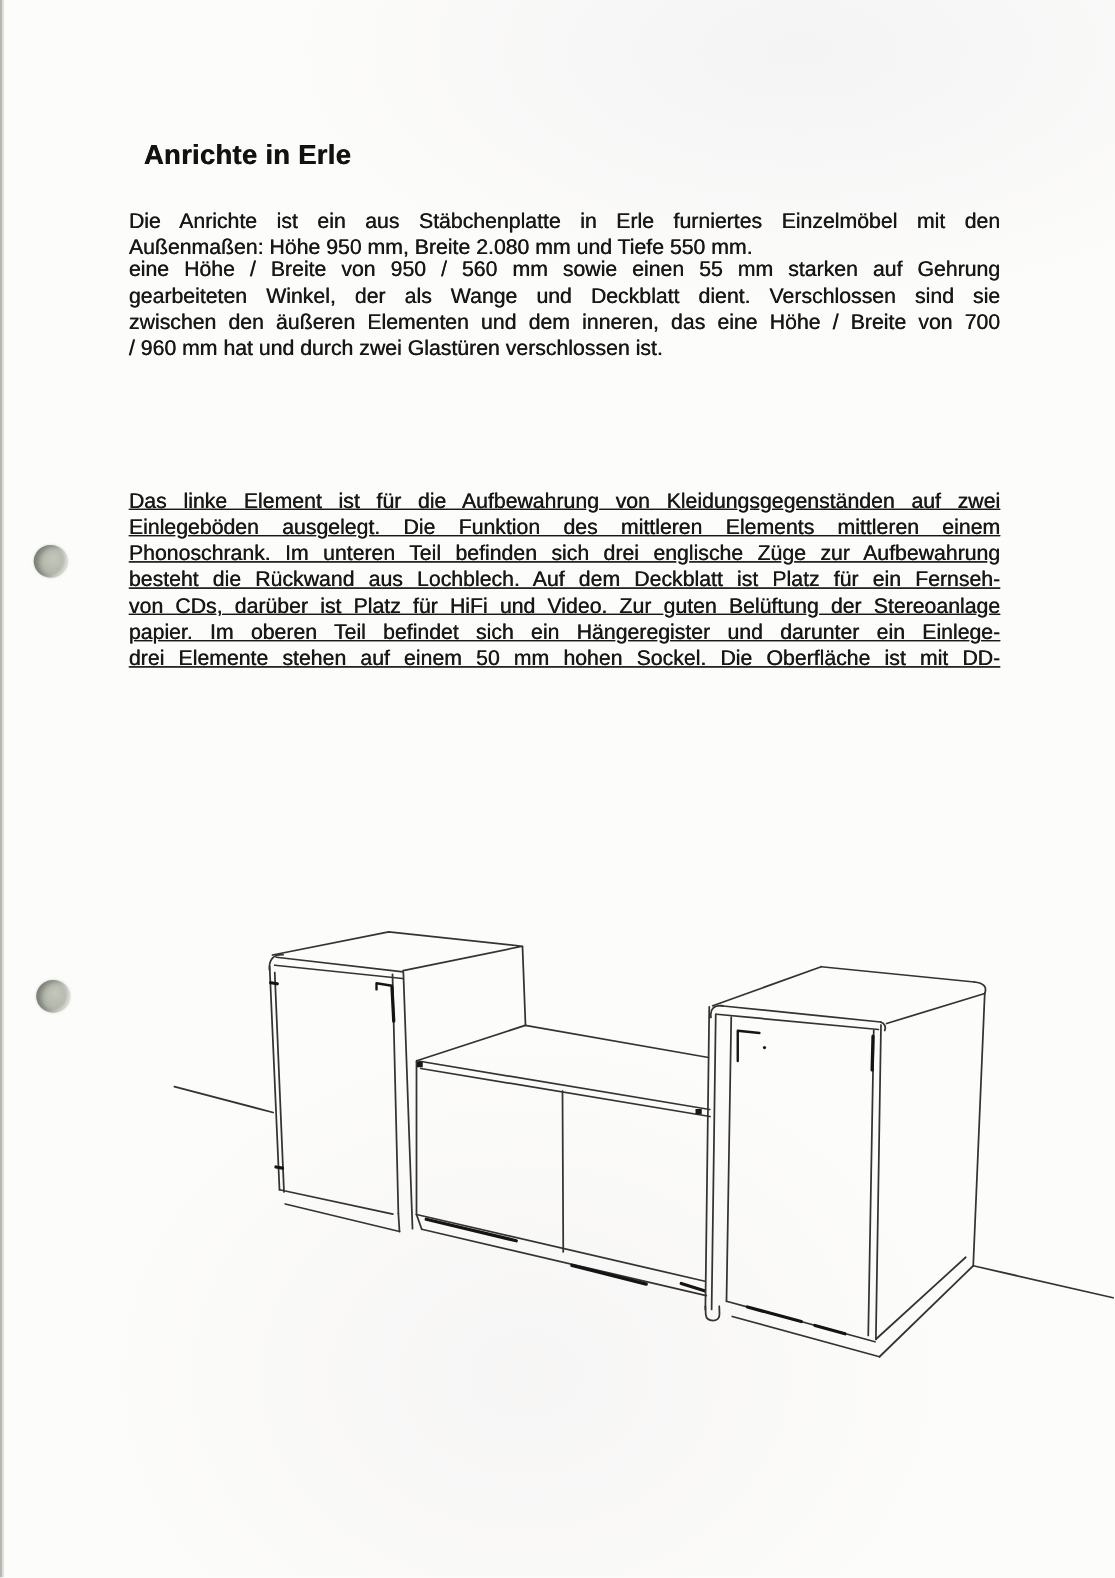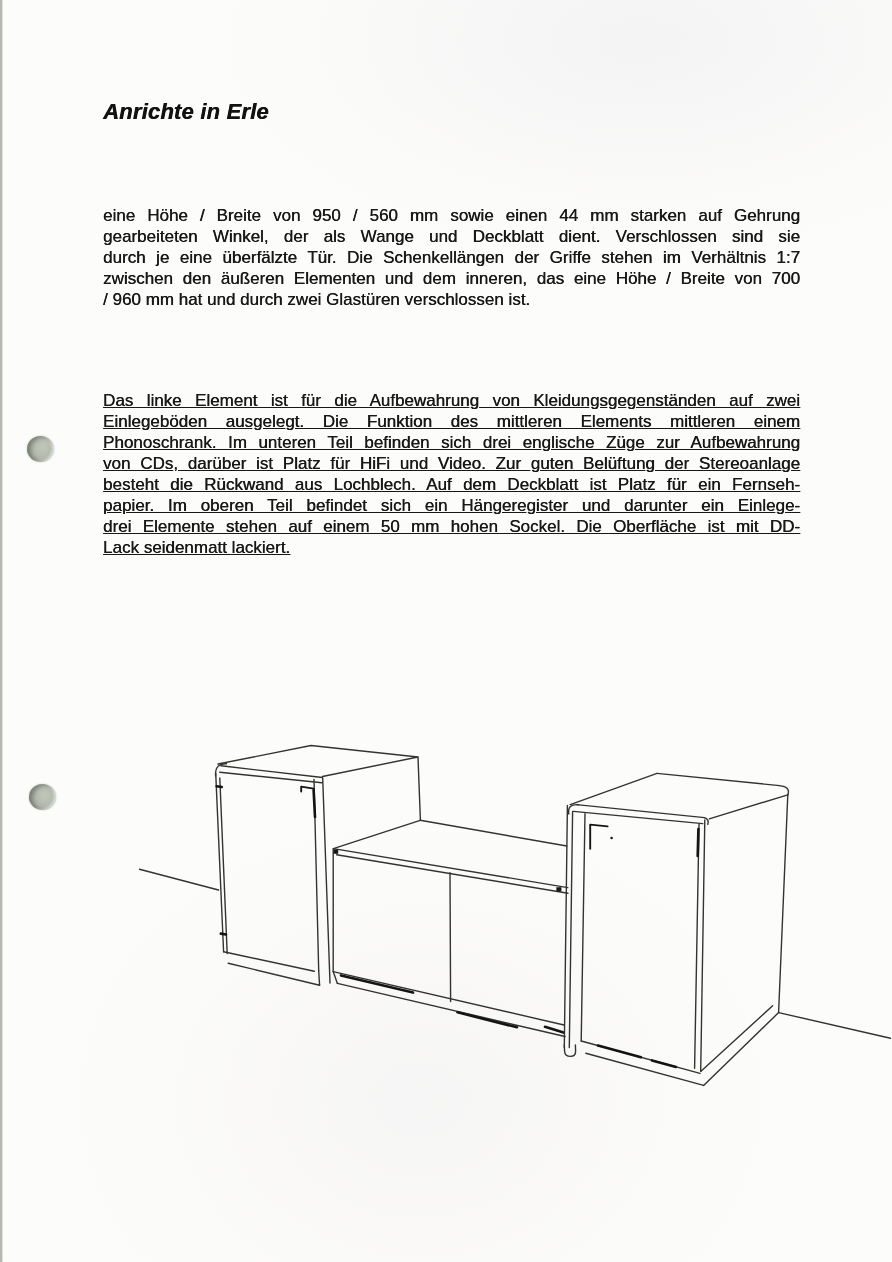--- a/index.html
+++ b/index.html
@@ -21,22 +21,22 @@
     opacity:.85;
   }
   .punch{
     position:absolute;width:27px;height:26px;border-radius:50%;
     background:radial-gradient(circle at 58% 42%, #c3c7bb 0%, #b2b7ab 55%, #989d92 100%);
     box-shadow:inset 4px 1px 4px rgba(92,97,88,.6), inset -2px -1px 2px rgba(255,255,255,.5), 0 0 2px rgba(150,153,146,.5);
   }
   .punch.p1{left:27px;top:436px;}
   .punch.p2{left:29px;top:784px;}
   .title{
-    position:absolute;left:103px;top:99px;margin:0;
-    font-size:22px;line-height:26px;font-weight:bold;font-style:italic;
+    position:absolute;left:103px;top:99px;margin:12px;
+    font-size:22px;line-height:26px;font-weight:bold;
     color:#121212;letter-spacing:.2px;
     text-shadow:.4px 0 0 currentColor;
   }
   .para{
     position:absolute;left:103px;width:697px;
     font-size:17px;line-height:21px;color:#181818;
     text-shadow:.35px 0 0 currentColor;
   }
   .para .ln{height:21px;text-align:justify;text-align-last:justify;white-space:nowrap;}
   .para .ln.last{text-align:left;text-align-last:left;}
@@ -50,38 +50,40 @@
 </head>
 <body>
 
 <div class="page">
   <div class="edge-strip"></div>
   <div class="punch p1"></div>
   <div class="punch p2"></div>
 
   <h1 class="title">Anrichte in Erle</h1>
 
+  <div class="para p1">
+    <div class="ln">Die Anrichte ist ein aus Stäbchenplatte in Erle furniertes Einzelmöbel mit den</div>
+    <div class="ln last">Außenmaßen: Höhe 950 mm, Breite 2.080 mm und Tiefe 550 mm.</div>
+  </div>
 
   <div class="para p2">
-    <div class="ln">eine Höhe / Breite von 950 / 560 mm sowie einen 44 mm starken auf Gehrung</div>
+    <div class="ln">eine Höhe / Breite von 950 / 560 mm sowie einen 55 mm starken auf Gehrung</div>
     <div class="ln">gearbeiteten Winkel, der als Wange und Deckblatt dient. Verschlossen sind sie</div>
-    <div class="ln">durch je eine überfälzte Tür. Die Schenkellängen der Griffe stehen im Verhältnis 1:7</div>
     <div class="ln">zwischen den äußeren Elementen und dem inneren, das eine Höhe / Breite von 700</div>
     <div class="ln last">/ 960 mm hat und durch zwei Glastüren verschlossen ist.</div>
   </div>
 
   <div class="para p3">
     <div class="ln">Das linke Element ist für die Aufbewahrung von Kleidungsgegenständen auf zwei</div>
     <div class="ln">Einlegeböden ausgelegt. Die Funktion des mittleren Elements mittleren einem</div>
     <div class="ln">Phonoschrank. Im unteren Teil befinden sich drei englische Züge zur Aufbewahrung</div>
+    <div class="ln">besteht die Rückwand aus Lochblech. Auf dem Deckblatt ist Platz für ein Fernseh-</div>
     <div class="ln">von CDs, darüber ist Platz für HiFi und Video. Zur guten Belüftung der Stereoanlage</div>
-    <div class="ln">besteht die Rückwand aus Lochblech. Auf dem Deckblatt ist Platz für ein Fernseh-</div>
     <div class="ln">papier. Im oberen Teil befindet sich ein Hängeregister und darunter ein Einlege-</div>
     <div class="ln">drei Elemente stehen auf einem 50 mm hohen Sockel. Die Oberfläche ist mit DD-</div>
-    <div class="ln last">Lack seidenmatt lackiert.</div>
   </div>
 
   <svg class="figure" width="892" height="1262" viewBox="0 0 892 1262" aria-hidden="true">
 
     <g>
       <path d="M218,764 L311,745.5 L418,757 L322.5,776.5"></path>
       <path d="M215.6,776 Q214.6,763.4 226.5,763.8"></path>
       <path d="M221,765.8 L322.5,777.5"></path>
       <path d="M219.8,772.2 L322,782.8"></path>
       <path d="M215.7,773 L223.6,951.8"></path>

